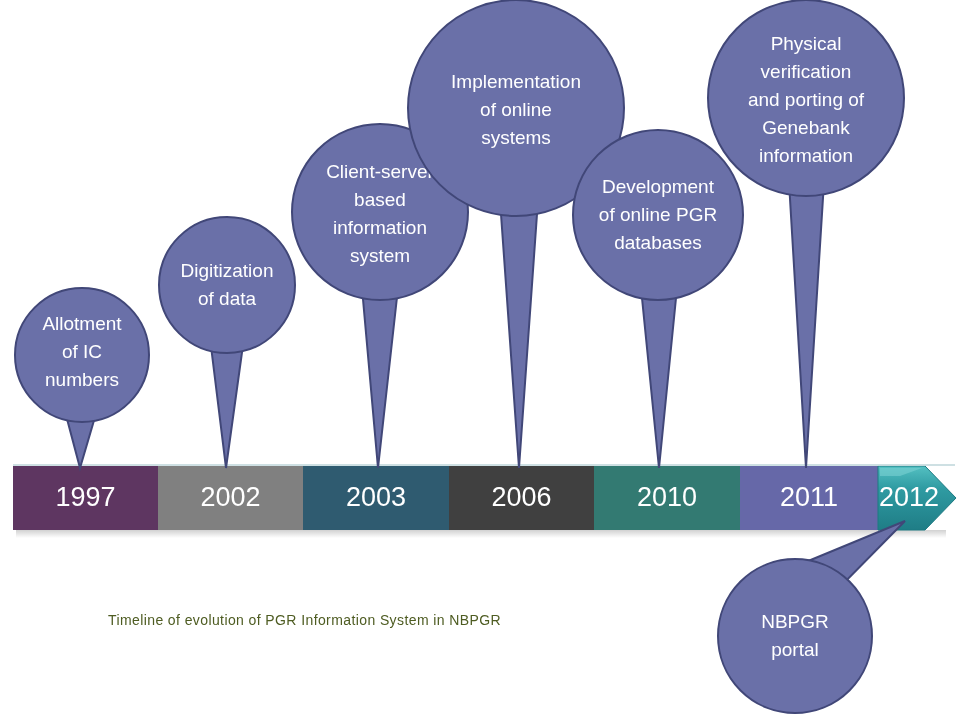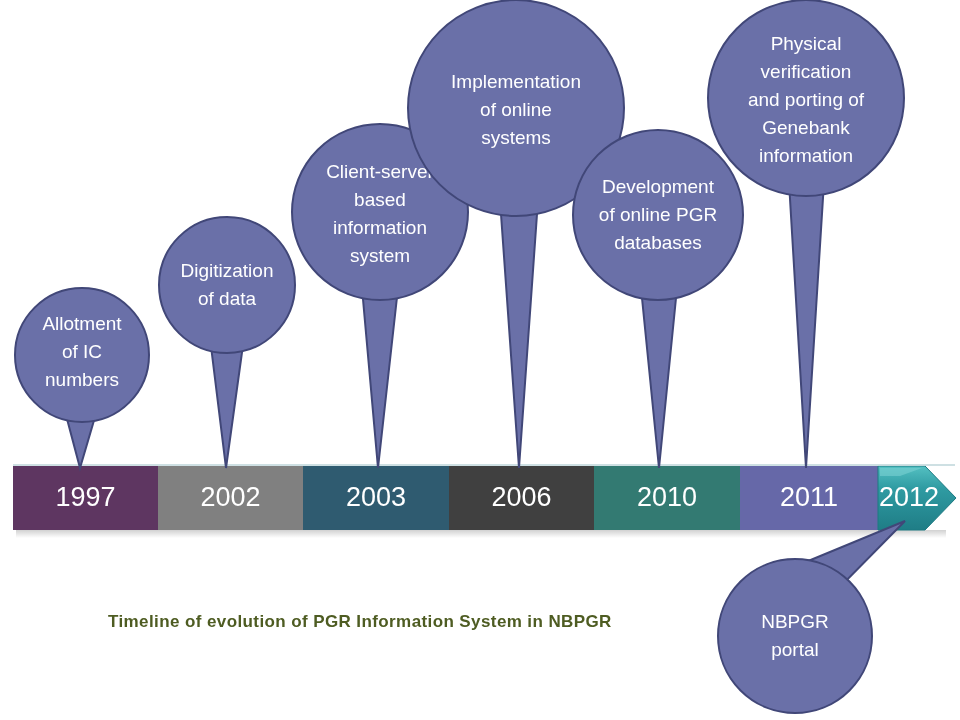--- a/index.html
+++ b/index.html
@@ -42,22 +42,22 @@
     font-family: "Liberation Sans", sans-serif;
     font-size: 27px;
     text-anchor: middle;
     dominant-baseline: middle;
   }
   .caption-text {
     position: absolute;
     left: 108px;
     top: 612px;
     font-family: "Liberation Sans", sans-serif;
-    font-size: 17px;
-    font-weight: bold;
+    font-size: 14px;
+    font-weight: normal;
     color: #4e5c22;
     letter-spacing: 0.4px;
     white-space: nowrap;
   }
 </style>
 </head>
 <body>
 
 <div id="stage">
 

